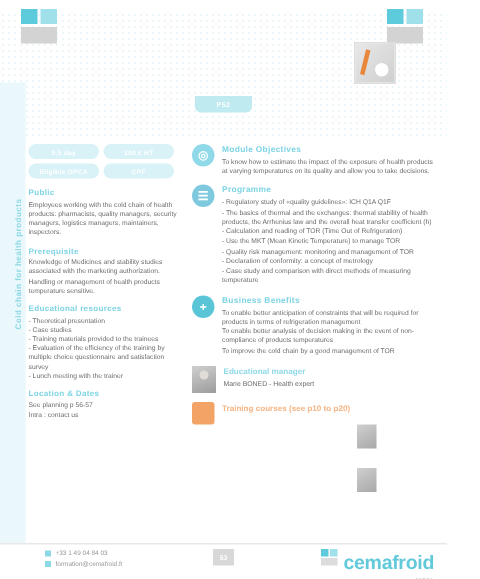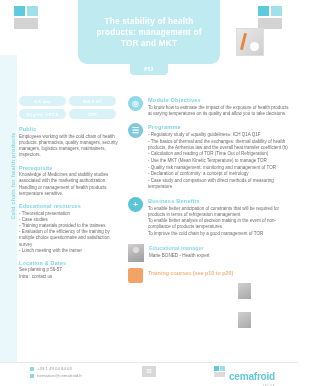--- a/index.html
+++ b/index.html
@@ -149,21 +149,21 @@
     position:absolute;left:142px;top:366px;width:14px;height:11px;
     background:#d8d8d8;display:flex;align-items:center;justify-content:center;
     font-size:4.6px;color:#ffffff;font-weight:bold;
   }
   .logo{position:absolute;left:214px;top:366px;display:flex;align-items:flex-start;}
   .logo-mark{position:relative;width:13px;height:12px;margin-right:2px;}
   .logo-mark i{position:absolute;display:block;background:#5ecbdd;}
   .logo-mark i.p1{left:0;top:0;width:5px;height:5px;}
   .logo-mark i.p2{left:6px;top:0;width:5px;height:5px;background:#9fe0ea;}
   .logo-mark i.p3{left:0;top:6px;width:11px;height:5px;background:#dcdcdc;}
-  .logo-text{font-size:10px;color:#62c9da;font-weight:bold;letter-spacing:-.2px;line-height:9px;}
+  .logo-text{font-size:13px;color:#62c9da;font-weight:bold;letter-spacing:-.2px;line-height:9px;}
   .logo-sub{font-size:3px;color:#b9b9b9;letter-spacing:.5px;text-align:right;}
 </style>
 </head>
 <body>
 
 <div class="page">
 
   <div class="dots"></div>
   <div class="topwhite"></div>
 
@@ -176,23 +176,20 @@
     <span class="sq a"></span>
     <span class="sq b"></span>
     <span class="sq c"></span>
   </div>
   <div class="photo-top"></div>
 
   <div class="vtab">
     <div class="vtab-label">Cold chain for health products</div>
   </div>
 
-  <div class="title-card">
-    <h1>The stability of health products: management of TOR and MKT</h1>
-  </div>
   <div class="pagebadge">P52</div>
 
   <div class="col-left">
 
     <div class="chips">
       <span class="chip">0.5 day</span>
       <span class="chip">300 € HT</span>
       <span class="chip">Eligible OPCA</span>
       <span class="chip">CPF</span>
     </div>

